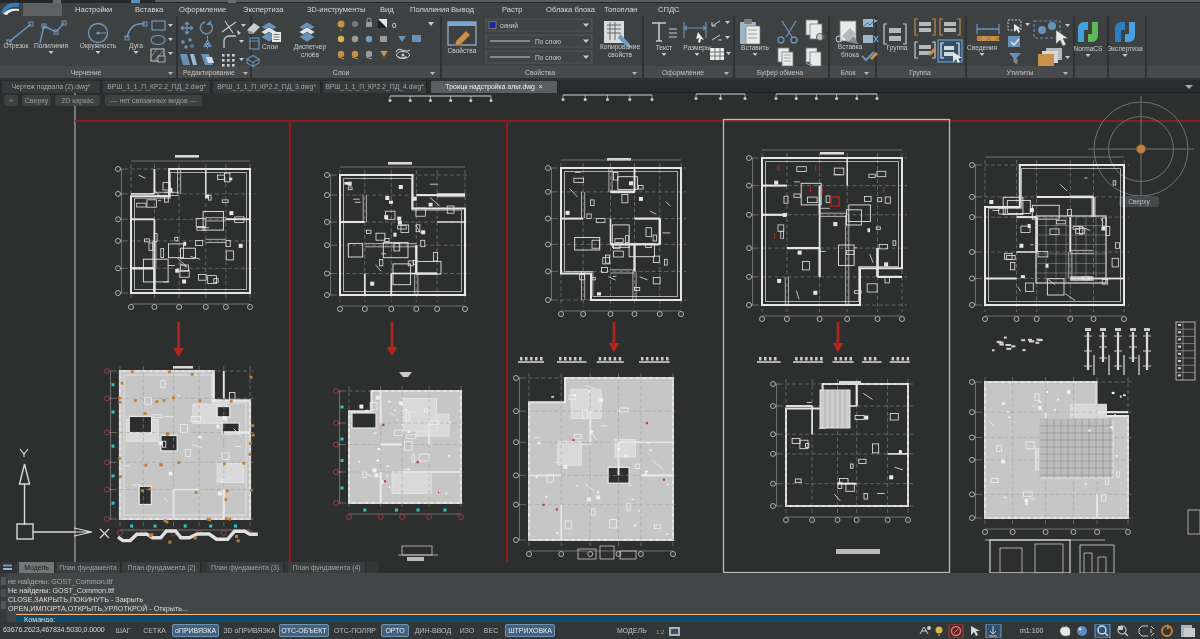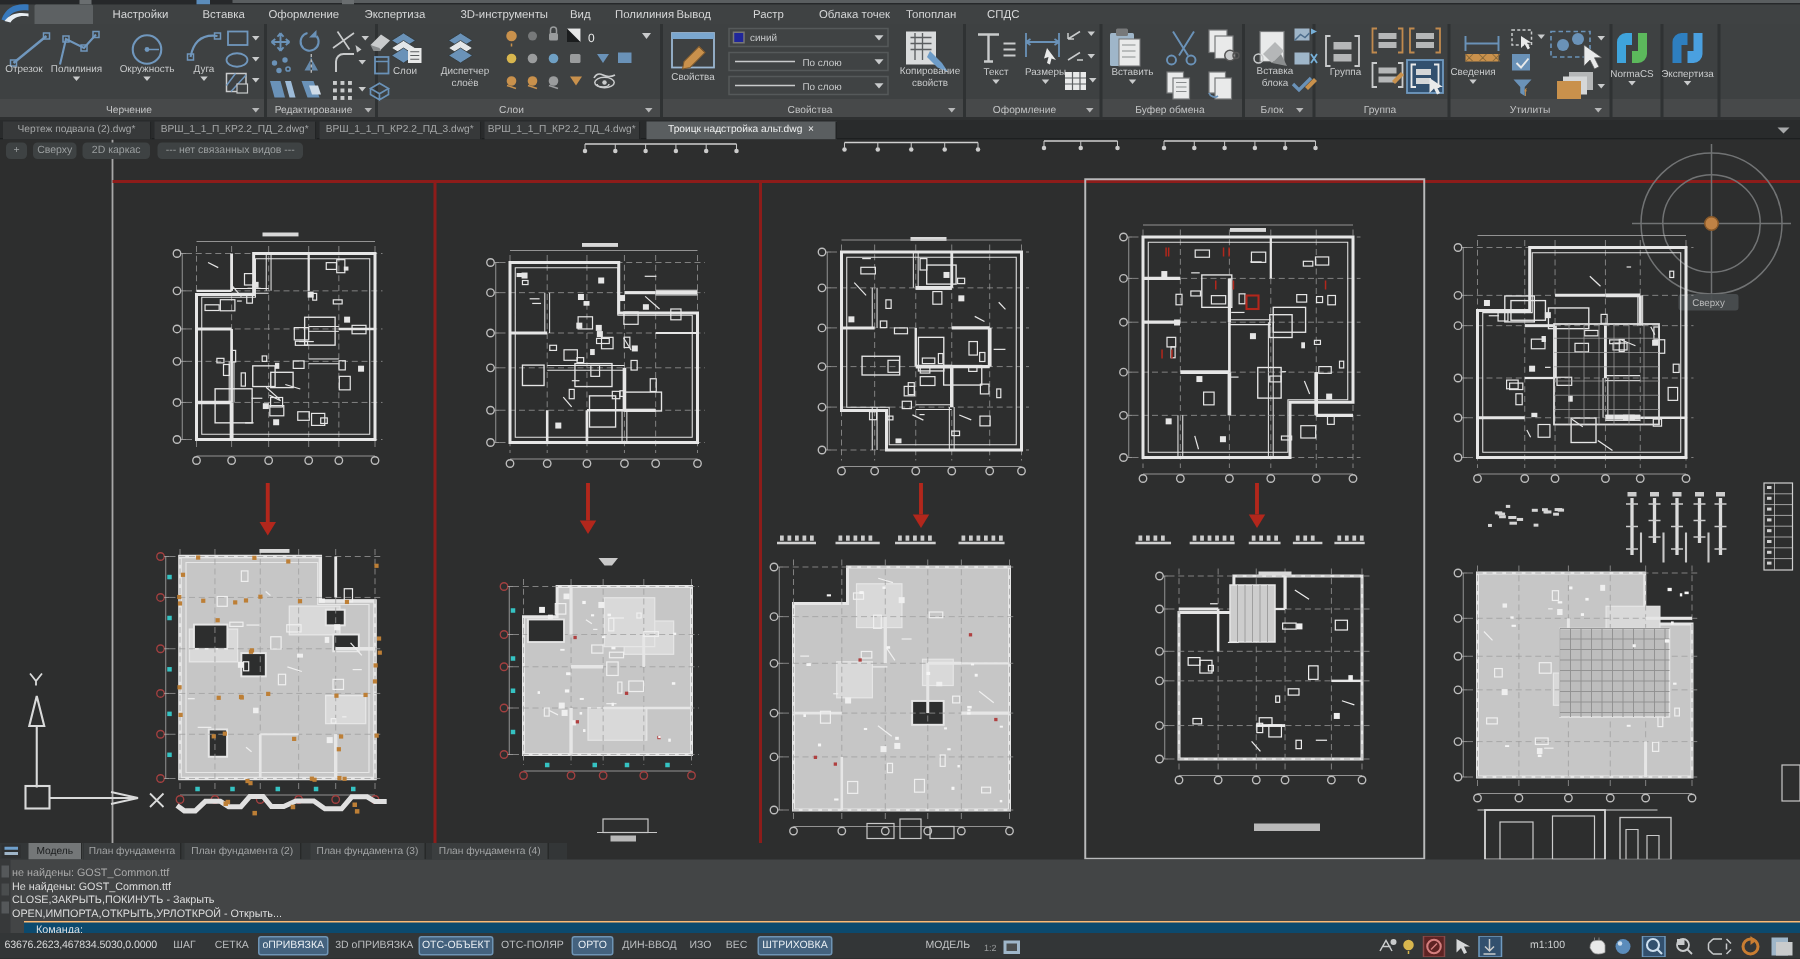--- a/index.html
+++ b/index.html
@@ -39,21 +39,21 @@
       <div class="mi" id="mi-active" style="left:23px">Главная</div>
       <div class="mi" style="left:75px">Настройки</div>
       <div class="mi" style="left:135px">Вставка</div>
       <div class="mi" style="left:179px">Оформление</div>
       <div class="mi" style="left:243px">Экспертиза</div>
       <div class="mi" style="left:307px">3D-инструменты</div>
       <div class="mi" style="left:380px">Вид</div>
       <div class="mi" style="left:410px">Полилиния</div>
       <div class="mi" style="left:451px">Вывод</div>
       <div class="mi" style="left:502px">Растр</div>
-      <div class="mi" style="left:546px">Облака точек</div>
+      <div class="mi" style="left:546px">Облака блока</div>
       <div class="mi" style="left:604px">Топоплан</div>
       <div class="mi" style="left:658px">СПДС</div>
     </div>
     <div id="ribbon" class="abs"></div>
     <svg class="abs" style="left:0;top:16px" width="1200" height="64" viewBox="0 0 1200 64">
       <rect x="0" y="50" width="1200" height="12" fill="#47494a"></rect>
       <rect x="0" y="62" width="1200" height="2" fill="#2e3031"></rect>
       <rect x="176" y="0" width="2" height="62" fill="#2f3233"></rect>
       <rect x="250" y="0" width="2" height="62" fill="#2f3233"></rect>
       <rect x="440" y="0" width="2" height="62" fill="#2f3233"></rect>

